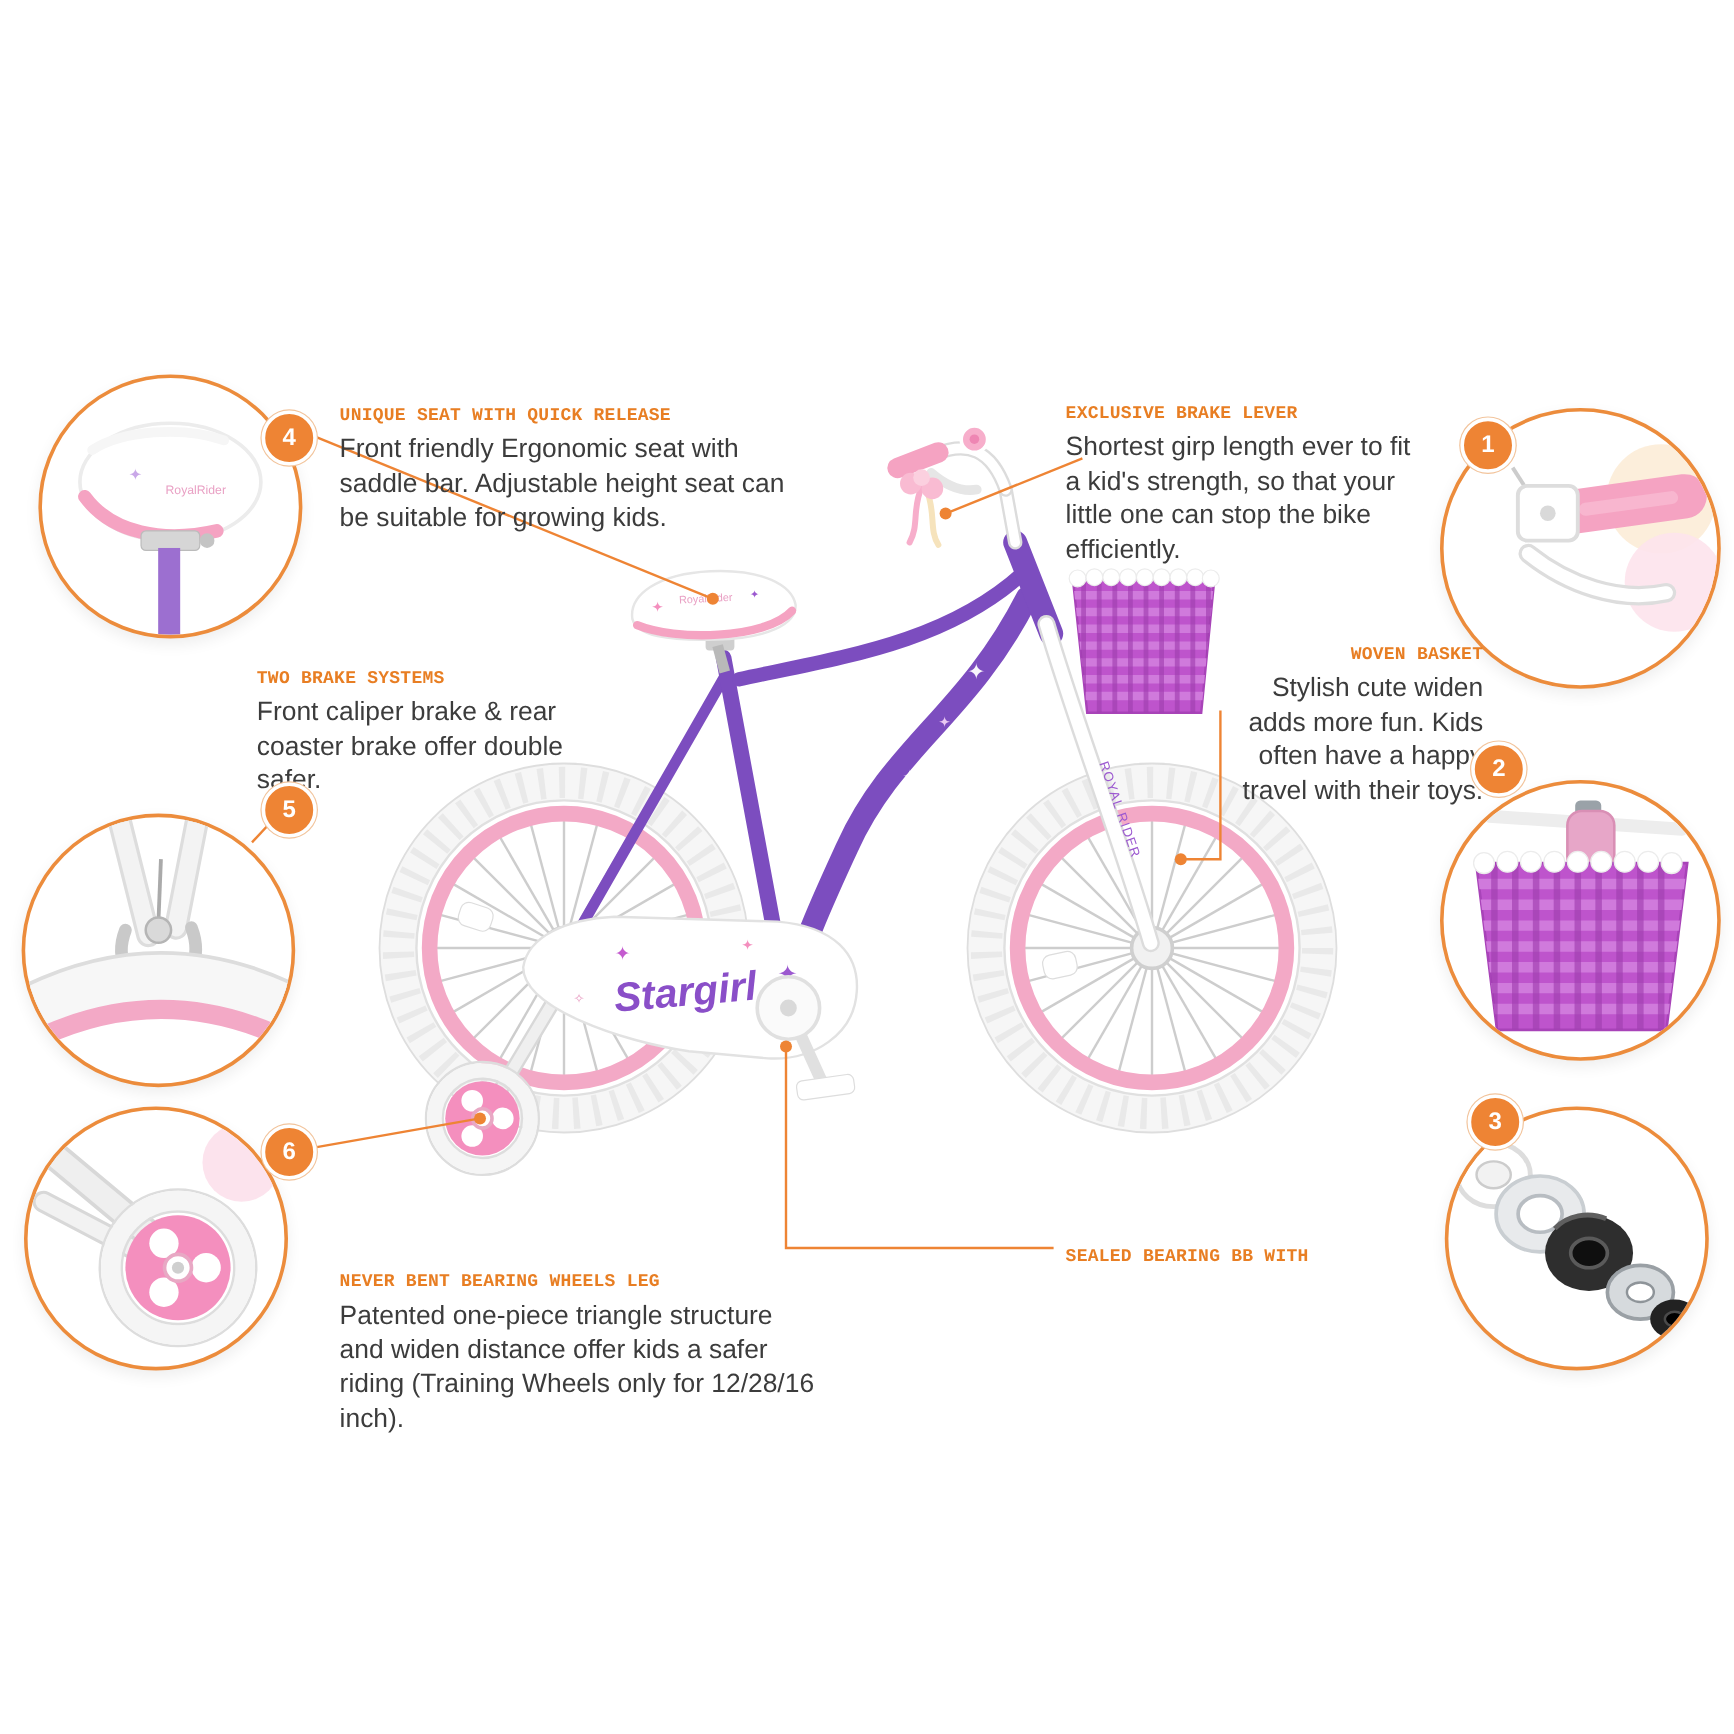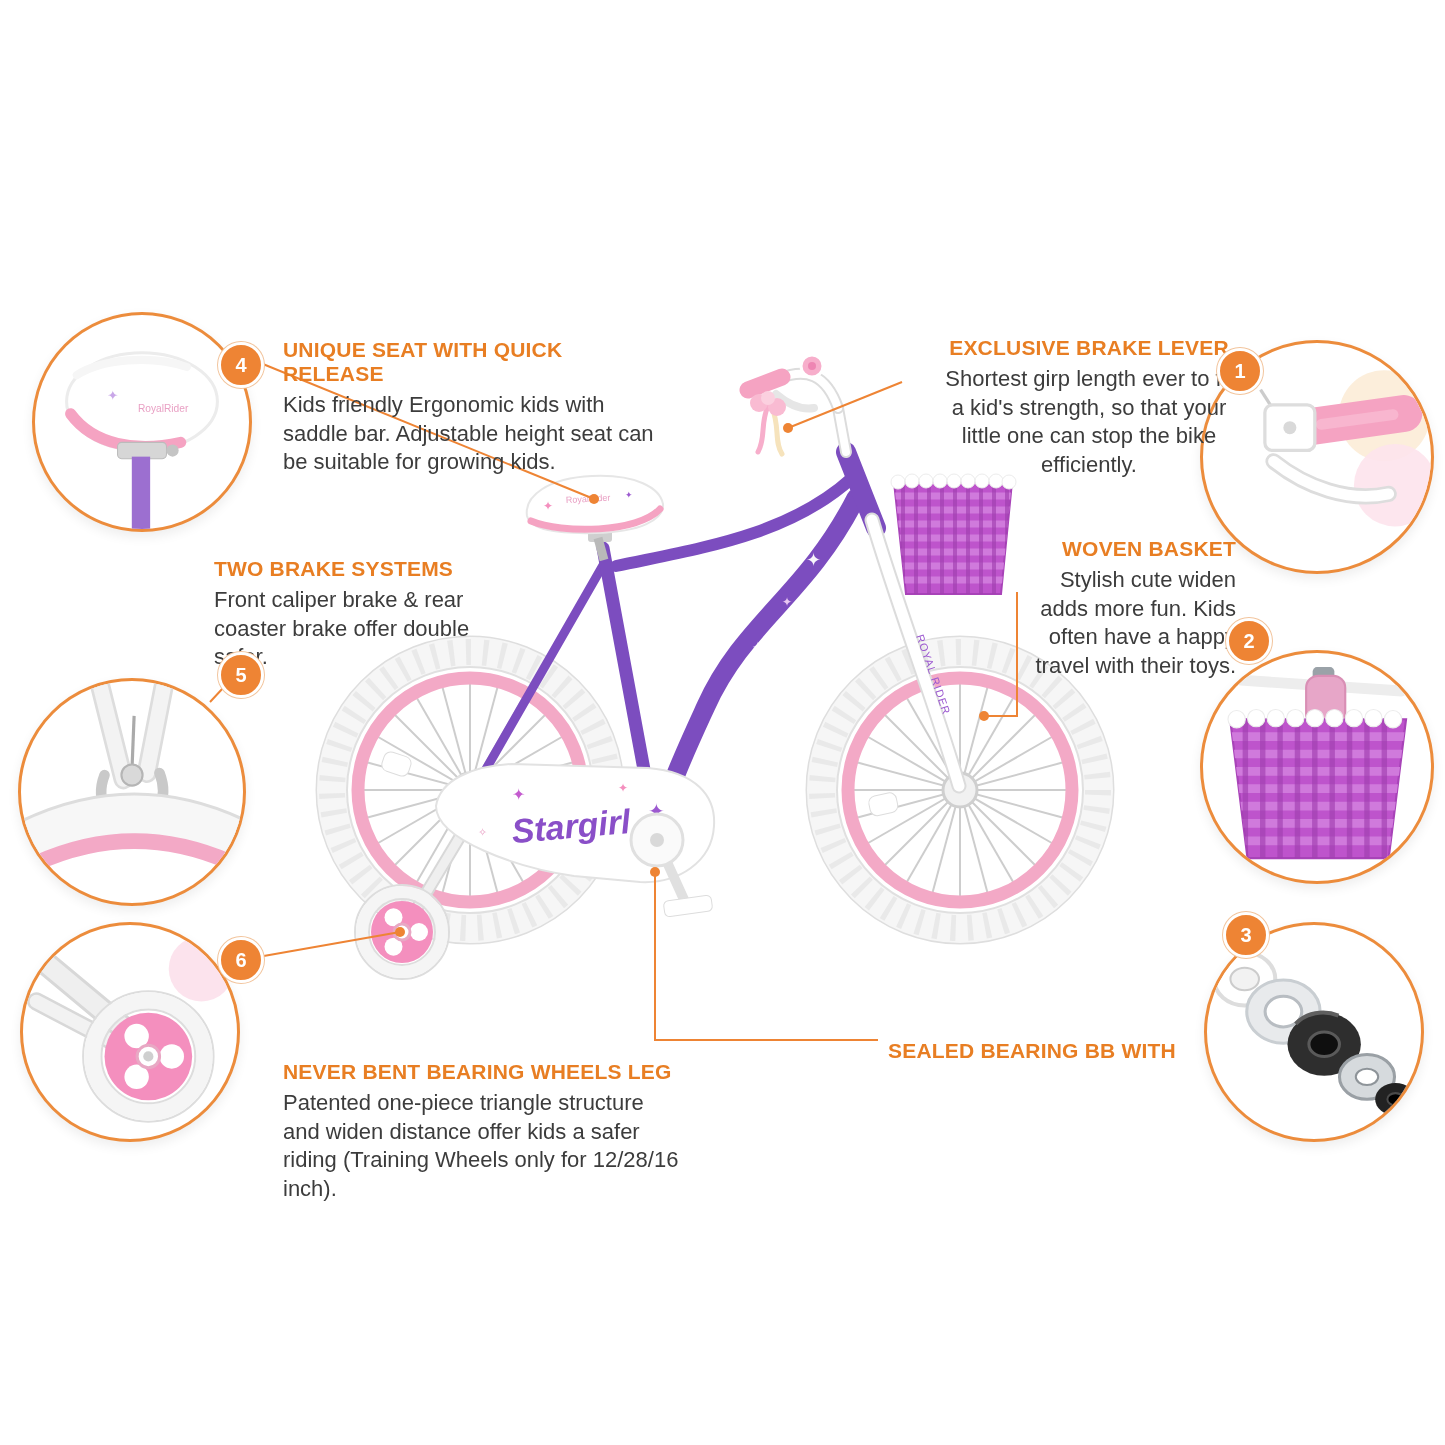--- a/index.html
+++ b/index.html
@@ -13,42 +13,42 @@
     box-shadow:0 5px 12px rgba(0,0,0,.07);overflow:hidden;
   }
   .bubble svg{display:block;width:100%;height:100%;}
   .badge{
     position:absolute;width:40px;height:40px;border-radius:50%;
     background:#EE8434;color:#fff;font-weight:bold;font-size:20px;
     display:flex;align-items:center;justify-content:center;
     border:3px solid #fff;box-shadow:0 0 0 1px #f2c49c;z-index:6;
   }
   .callout-text{position:absolute;z-index:5;}
-  .callout-text h3{margin:0 0 5px 0;color:#E87E23;font-size:21px;font-weight:bold;letter-spacing:.2px;}
+  .callout-text h3{margin:0 0 5px 0;color:#E87E23;font-size:15px;font-weight:bold;letter-spacing:.2px;font-family:Liberation Mono, monospace;}
   .callout-text p{margin:0;color:#3c3c3c;font-size:22px;line-height:1.3;}
 
   
   .bubble-seat      {left:32px;  top:312px; width:214px;height:214px;}
   .bubble-lever     {left:1200px;top:340px; width:228px;height:228px;}
   .bubble-brakes    {left:18px;  top:678px; width:222px;height:222px;}
   .bubble-basket    {left:1200px;top:650px; width:228px;height:228px;}
   .bubble-training  {left:20px;  top:922px; width:214px;height:214px;}
   .bubble-bearing   {left:1204px;top:922px; width:214px;height:214px;}
 
   
   .badge-4{left:218px; top:342px;}
   .badge-1{left:1217px;top:348px;}
   .badge-5{left:218px; top:652px;}
   .badge-2{left:1226px;top:618px;}
   .badge-6{left:218px; top:937px;}
   .badge-3{left:1223px;top:912px;}
 
   
   .text-seat     {left:283px; top:338px; width:372px;}
-  .text-lever    {left:940px; top:336px; width:298px;text-align:center;}
+  .text-lever    {left:888px; top:336px; width:298px;}
   .text-brakes   {left:214px; top:557px; width:302px;}
   .text-basket   {left:1026px;top:537px; width:210px;text-align:right;}
   .text-training {left:283px; top:1060px;width:402px;}
   .text-bearing  {left:888px; top:1039px;width:302px;}
 </style>
 </head>
 <body>
 
 <div class="canvas">
 
@@ -369,21 +369,21 @@
 
   <div class="badge badge-4">4</div>
   <div class="badge badge-1">1</div>
   <div class="badge badge-5">5</div>
   <div class="badge badge-2">2</div>
   <div class="badge badge-6">6</div>
   <div class="badge badge-3">3</div>
 
   <div class="callout-text text-seat">
     <h3>UNIQUE SEAT WITH QUICK RELEASE</h3>
-    <p>Kids friendly Ergonomic kids with saddle bar. Adjustable height seat can be suitable for growing kids.</p>
+    <p>Front friendly Ergonomic seat with saddle bar. Adjustable height seat can be suitable for growing kids.</p>
   </div>
 
   <div class="callout-text text-lever">
     <h3>EXCLUSIVE BRAKE LEVER</h3>
     <p>Shortest girp length ever to fit a kid's strength, so that your little one can stop the bike efficiently.</p>
   </div>
 
   <div class="callout-text text-brakes">
     <h3>TWO BRAKE SYSTEMS</h3>
     <p>Front caliper brake &amp; rear coaster brake offer double safer.</p>

